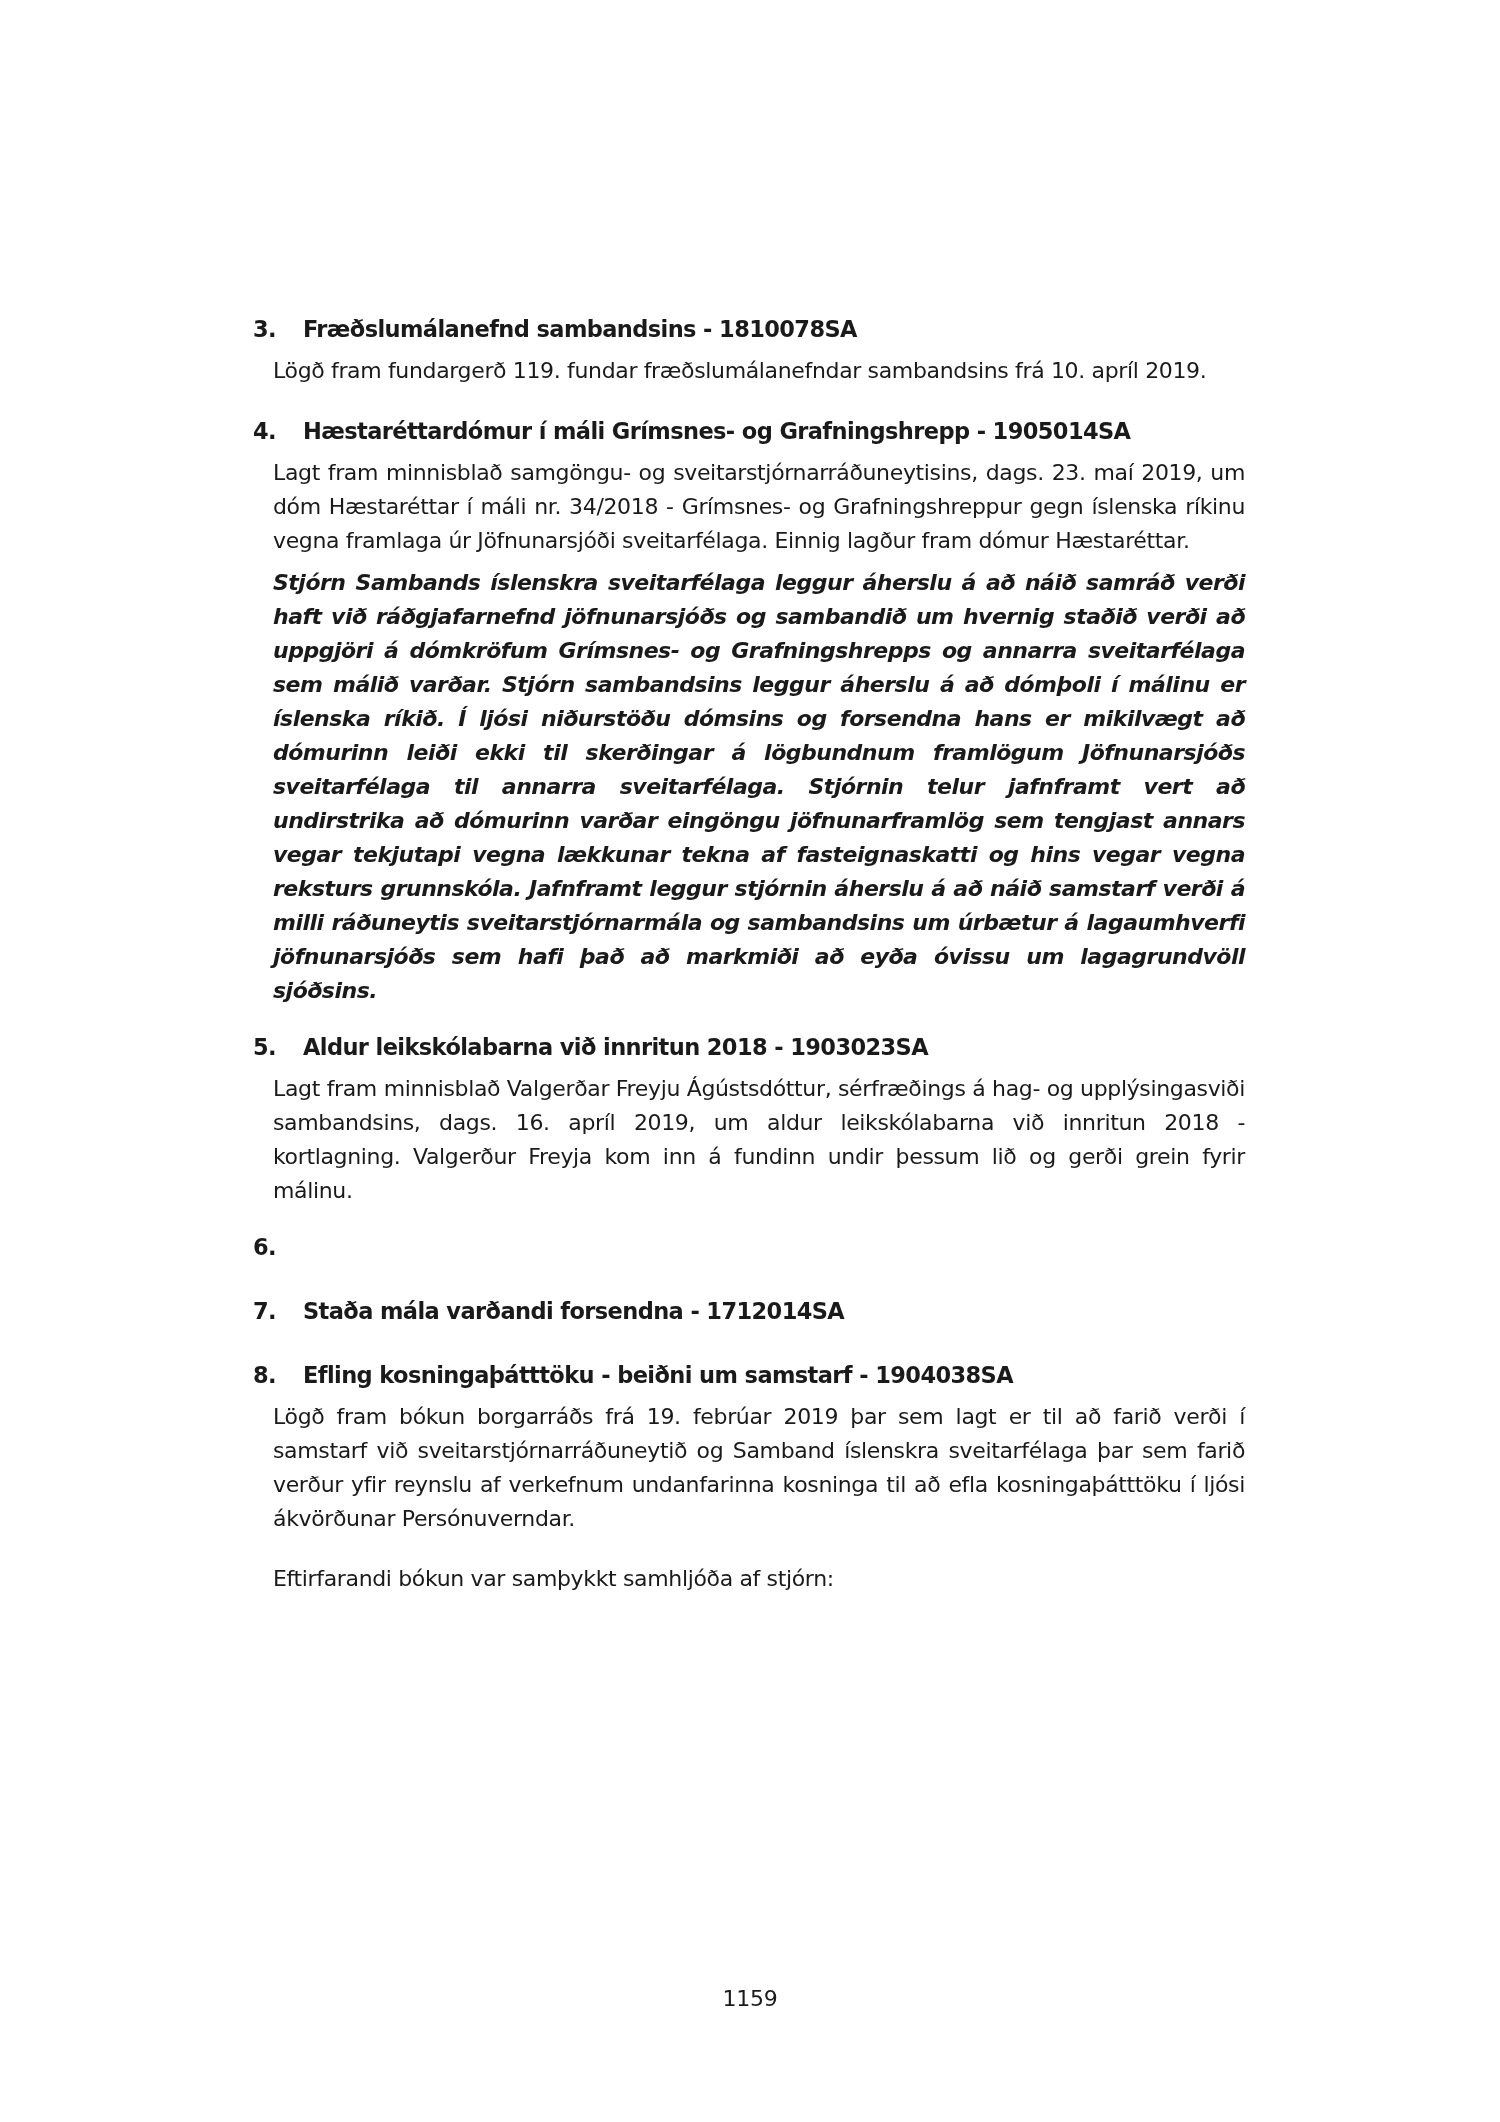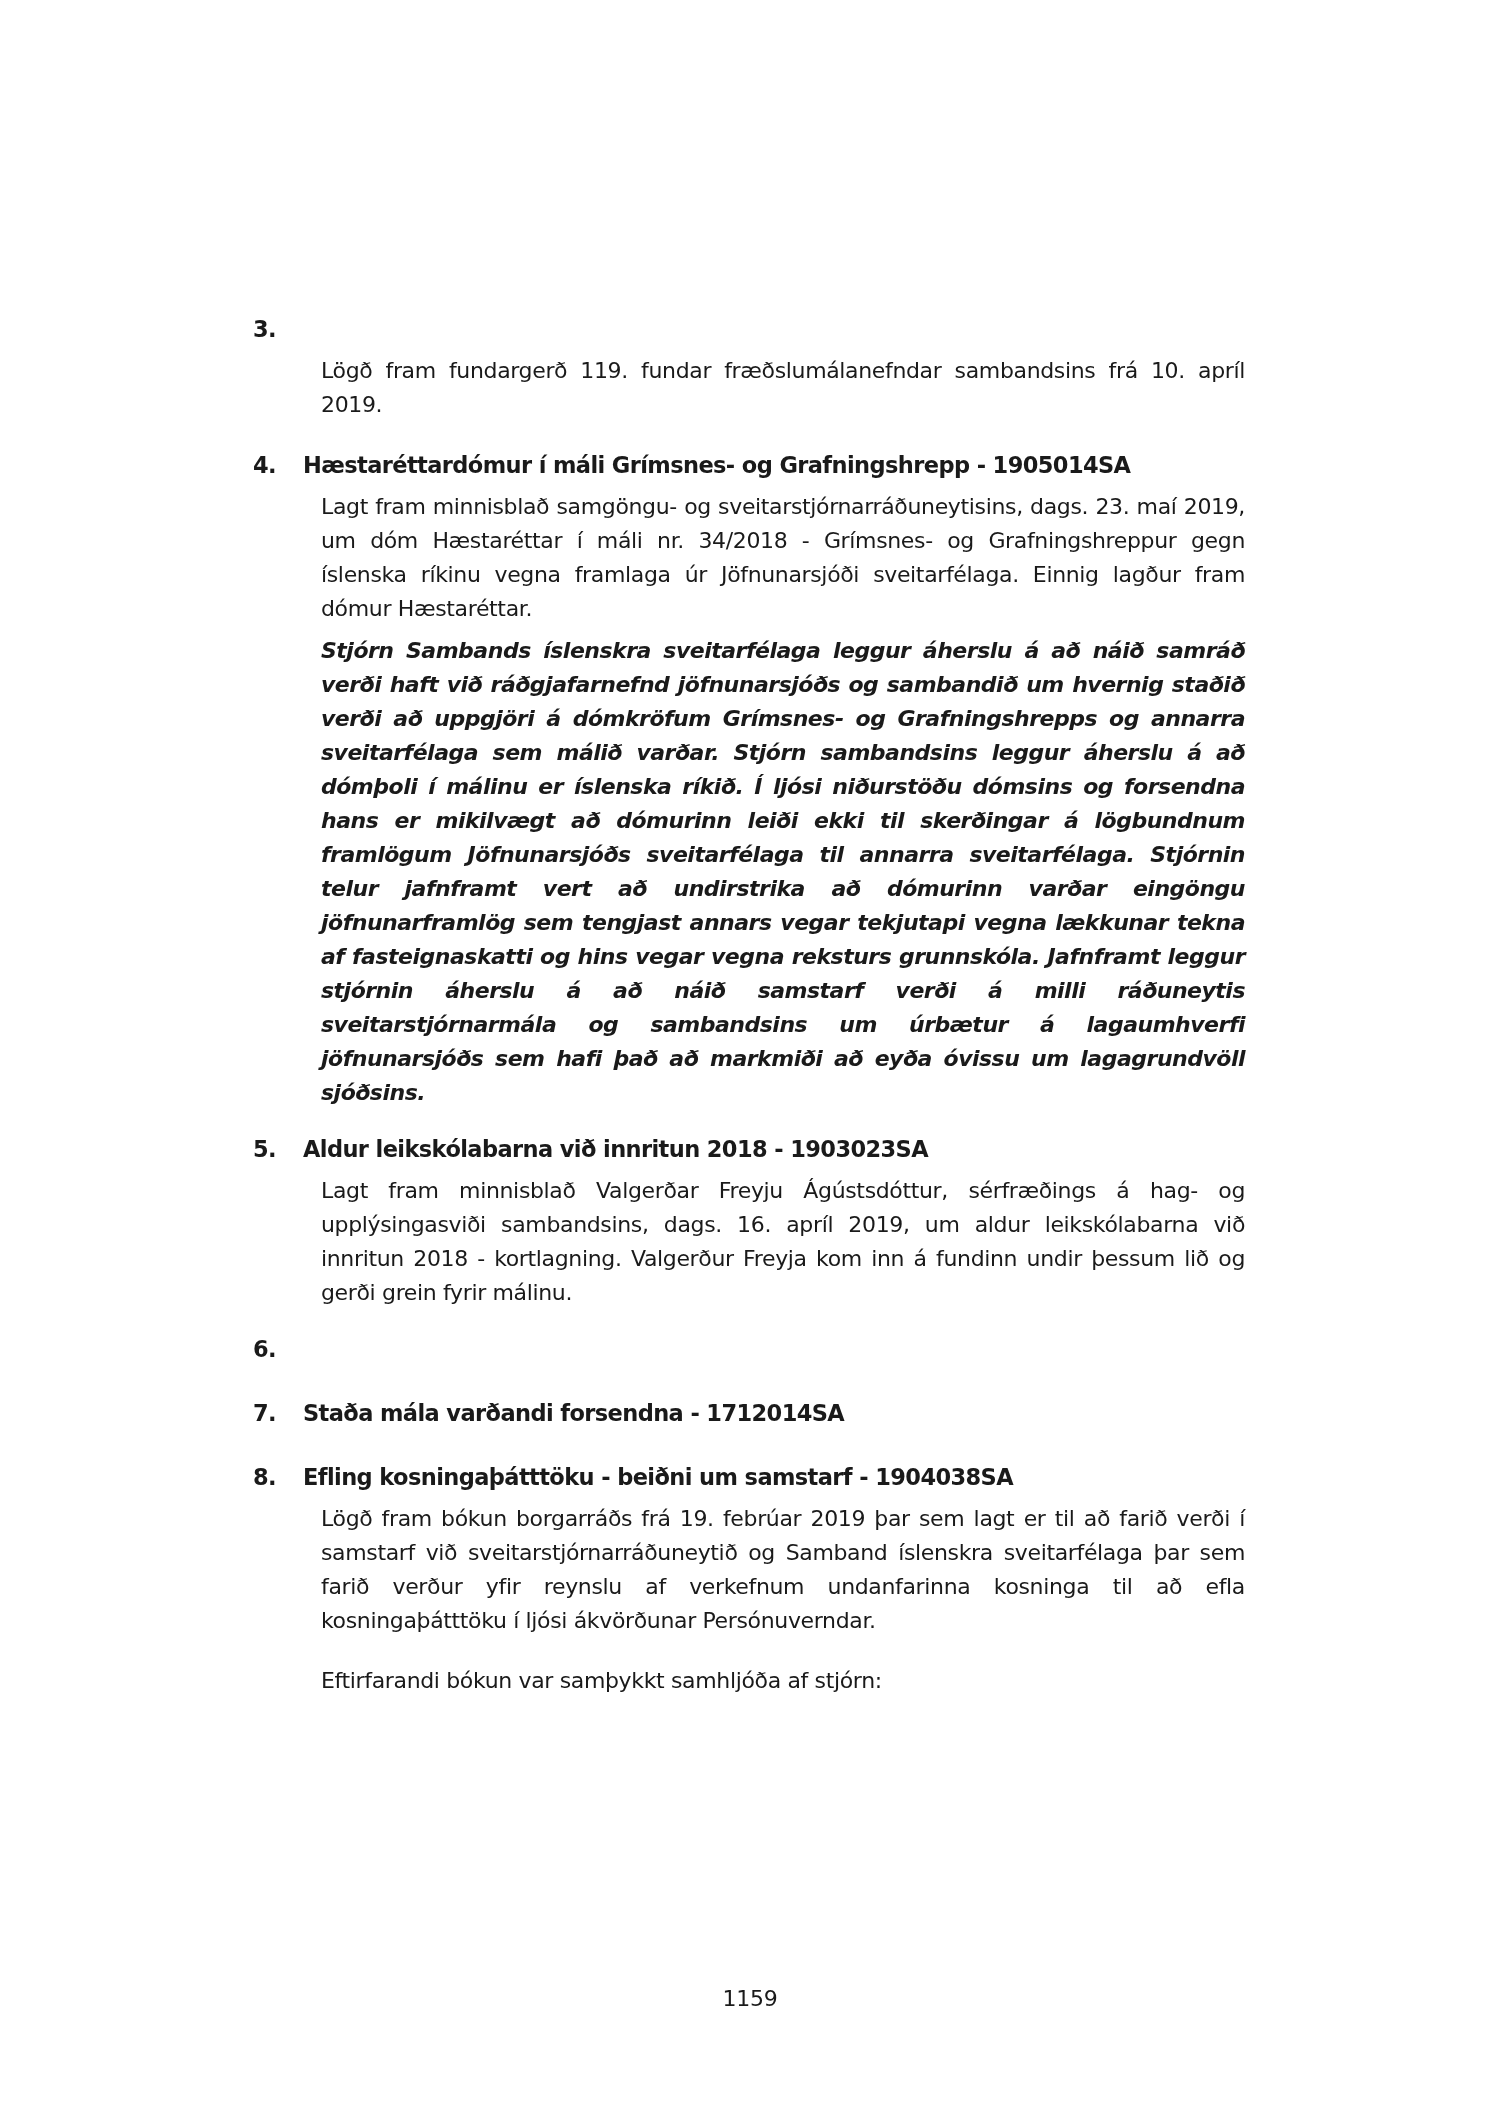--- a/index.html
+++ b/index.html
@@ -5,38 +5,39 @@
     html, body { margin: 0; padding: 0; background: #ffffff; }
     body { width: 1500px; height: 2122px; position: relative; overflow: hidden;
            font-family: "DejaVu Sans", "Liberation Sans", sans-serif; color: #1a1a1a; }
     .page { position: absolute; left: 0; top: 0; width: 1500px; height: 2122px; }
     .content { position: absolute; left: 253px; top: 312px; width: 992px; }
     .item { position: relative; }
     .item-heading { position: relative; height: 34px; line-height: 34px; font-weight: bold;
                     font-size: 22.5px; letter-spacing: -0.6px; white-space: nowrap; }
     .item-num { position: absolute; left: 0; top: 0; width: 45px; }
     .item-title { position: absolute; left: 50px; top: 0; }
-    .para { margin-left: 68px; font-size: 22px; line-height: 34px; text-align: justify;
+    .para { margin-left: 20px; font-size: 22px; line-height: 34px; text-align: justify;
             letter-spacing: -0.35px; word-spacing: 0px; }
     .para.italic { font-style: italic; letter-spacing: -0.5px; font-weight: bold; }
     .gap-s { height: 8px; }
     .gap-m { height: 22px; }
     .gap-l { height: 26px; }
     .page-number { position: absolute; left: 0; width: 1500px; top: 1984px; text-align: center;
                    font-size: 22px; line-height: 30px; letter-spacing: -0.3px; }
   </style>
 </head>
 <body>
 
 <div class="page">
   <div class="content">
 
     <div class="item">
       <div class="item-heading">
         <span class="item-num">3.</span>
+        <span class="item-title">Fræðslumálanefnd sambandsins - 1810078SA</span>
       </div>
       <div class="gap-s"></div>
       <div class="para">Lögð fram fundargerð 119. fundar fræðslumálanefndar sambandsins frá 10. apríl 2019.</div>
     </div>
     <div class="gap-l"></div>
 
     <div class="item">
       <div class="item-heading">
         <span class="item-num">4.</span>
         <span class="item-title">Hæstaréttardómur í máli Grímsnes- og Grafningshrepp - 1905014SA</span>

